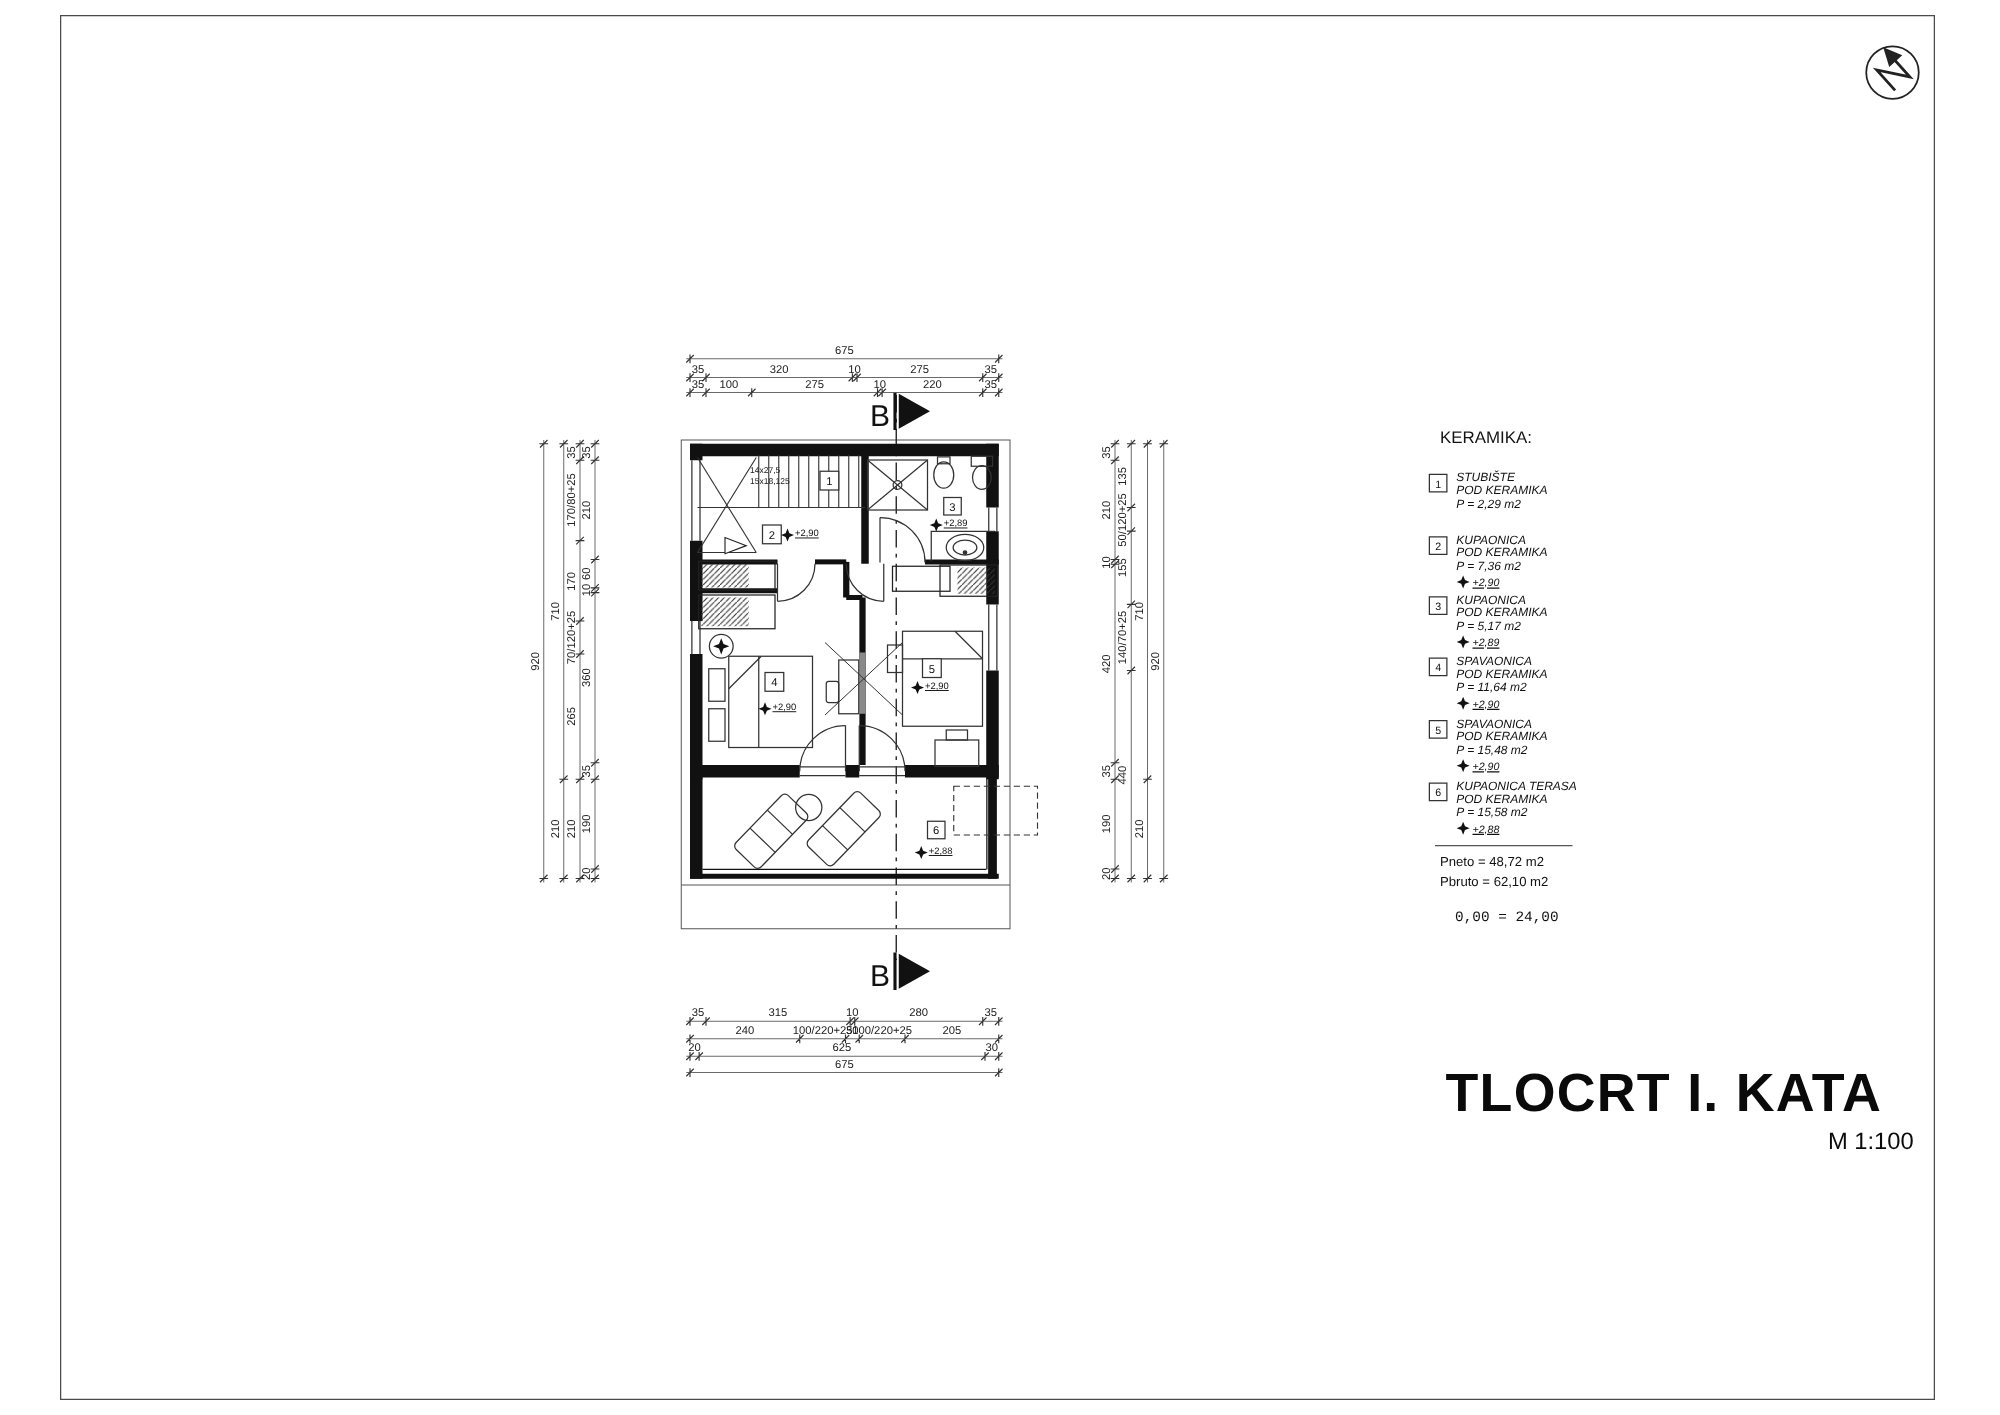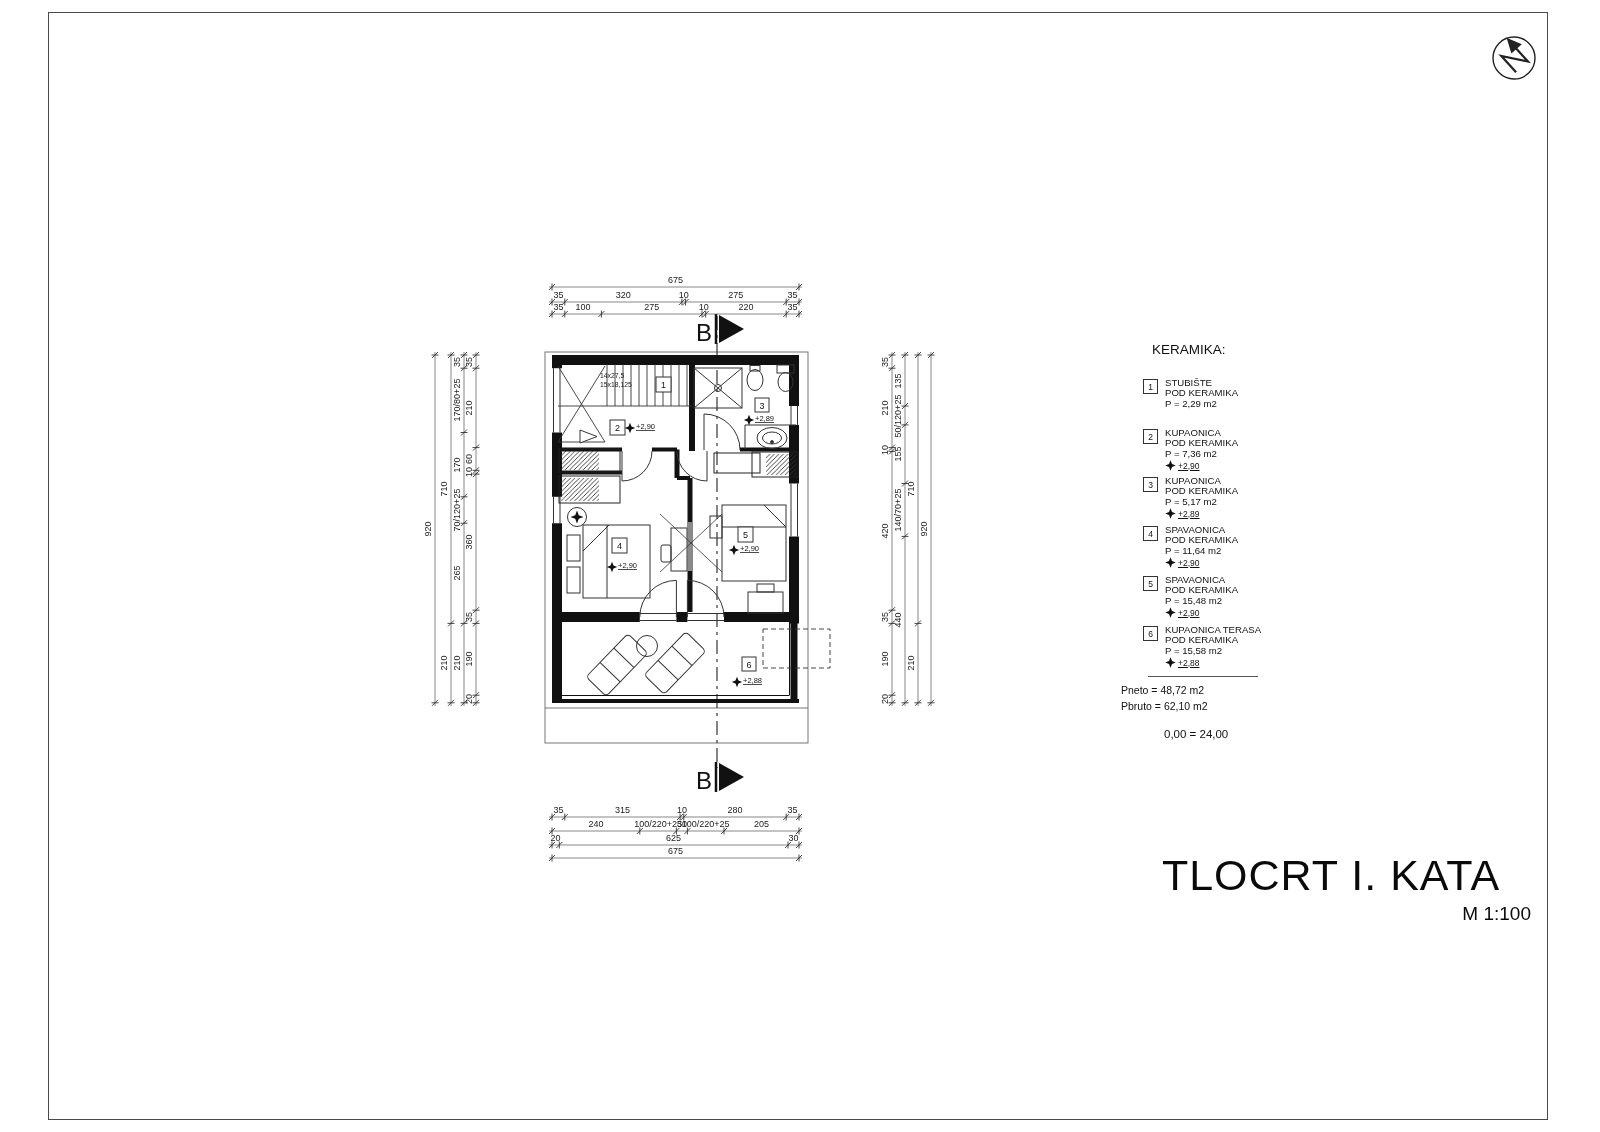--- a/index.html
+++ b/index.html
@@ -9,28 +9,28 @@
   svg.plan{position:absolute;left:0;top:0;}
   
   .dl{stroke:#555;stroke-width:.7;}
   .dt{stroke:#333;stroke-width:.9;fill:none;}
   .dtx{font:9px "Liberation Sans",sans-serif;fill:#222;}
   
   .lg-head{position:absolute;left:1152px;top:342px;font-size:13.5px;color:#111;}
   .lg-item{position:absolute;left:1143px;width:220px;display:flex;gap:7px;}
   .lg-num{width:13px;height:13px;border:1px solid #333;font-size:8.5px;display:flex;
           align-items:center;justify-content:center;flex:0 0 auto;margin-top:1px;}
-  .lg-lines{font-size:9.6px;line-height:10.4px;color:#111;}
+  .lg-lines{font-size:9.6px;line-height:10.4px;color:#111;font-style:italic;}
   .lg-level{display:flex;align-items:center;gap:2px;margin-top:1px;}
   .lg-level span{text-decoration:underline;font-size:8.5px;}
   .lg-sep{position:absolute;left:1148px;top:676px;width:110px;border-top:1.6px solid #555;}
-  .lg-tot{position:absolute;left:1121px;font-size:10.5px;color:#111;}
-  .lg-datum{position:absolute;left:1164px;top:728px;font-size:11.5px;color:#111;}
+  .lg-tot{position:absolute;left:1152px;font-size:10.5px;color:#111;}
+  .lg-datum{position:absolute;left:1164px;top:728px;font-size:11.5px;color:#111;font-family:Liberation Mono, monospace;}
   .tb-title{position:absolute;left:1131px;top:851px;width:400px;text-align:center;
-            font-size:43px;color:#0a0a0a;letter-spacing:1px;}
+            font-size:43px;color:#0a0a0a;letter-spacing:1px;font-weight:bold;}
   .tb-scale{position:absolute;left:1131px;top:903px;width:400px;text-align:right;font-size:19px;color:#0a0a0a;}
 </style>
 </head>
 <body>
 
 <div class="sheet">
   <div class="frame"></div>
 
   <svg class="plan" width="1600" height="1132" viewBox="0 0 1600 1132">
     <defs>

